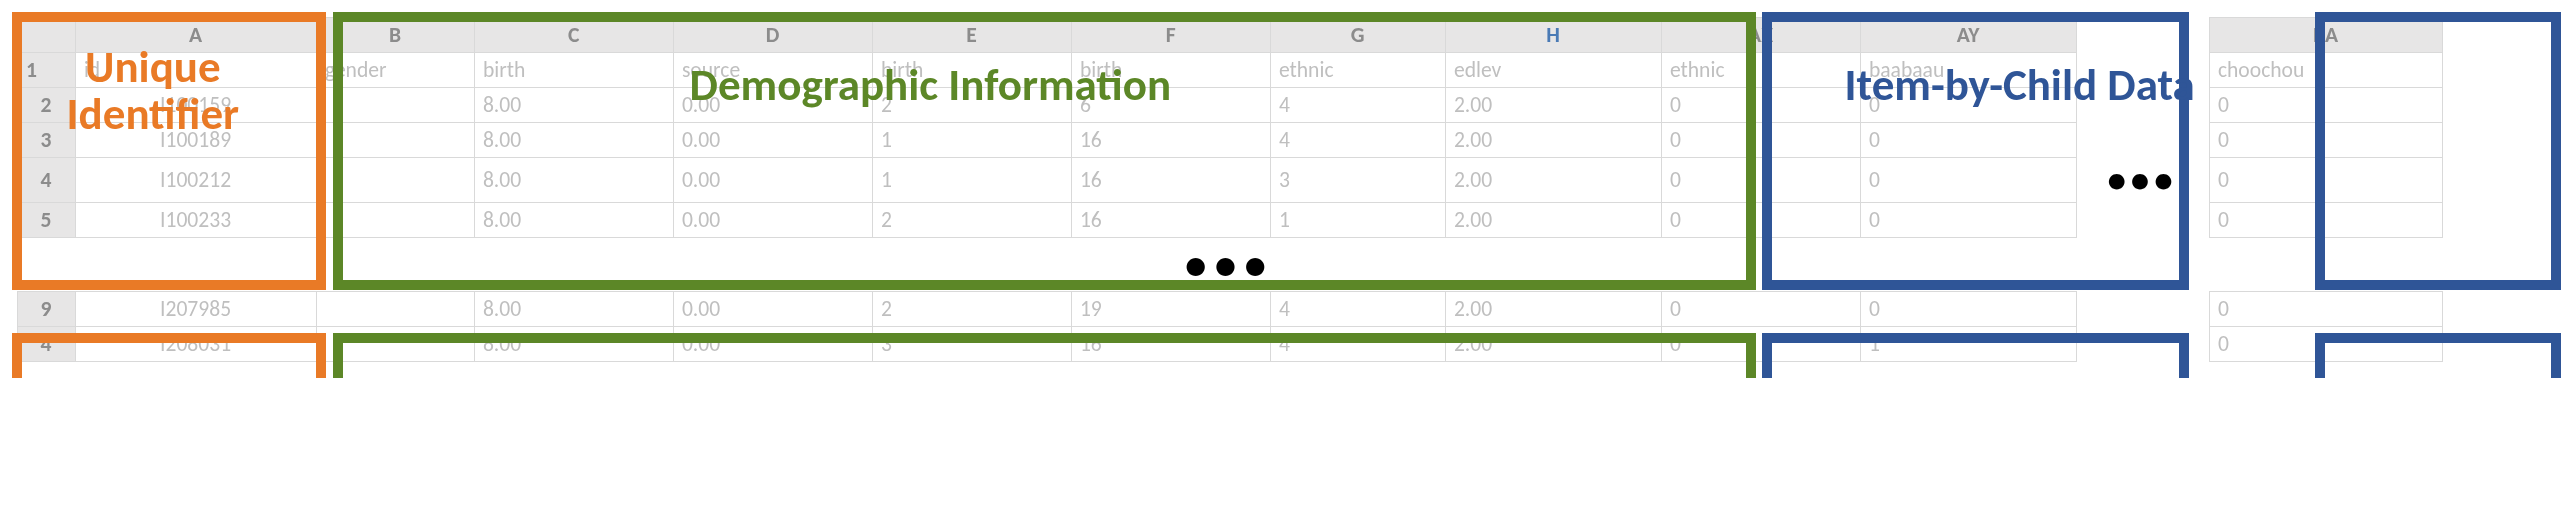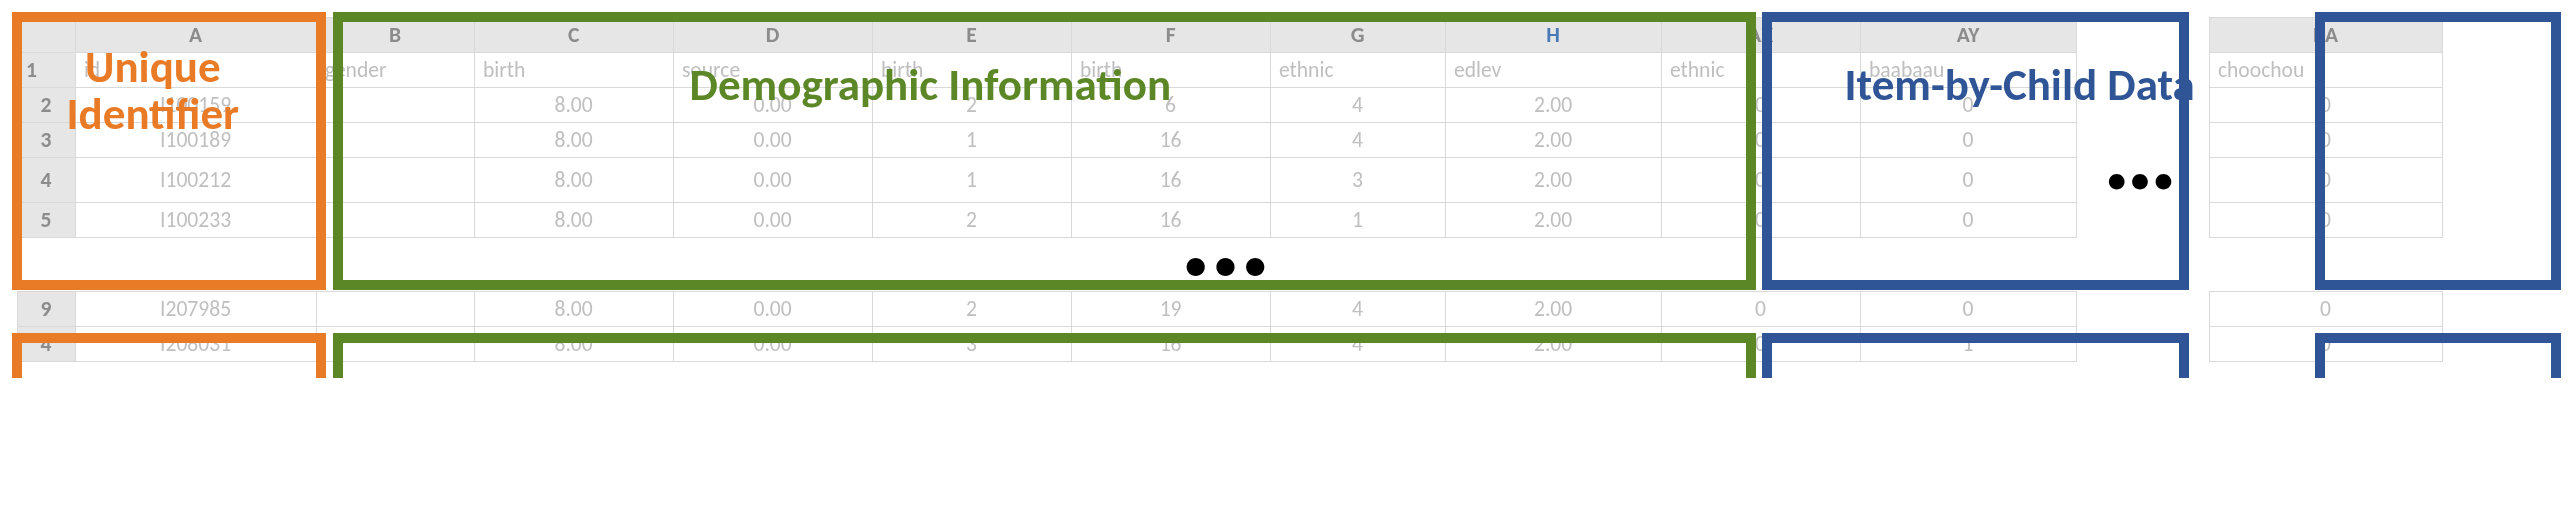--- a/index.html
+++ b/index.html
@@ -38,21 +38,21 @@
   .colhdr {
     background: #e7e6e6;
     text-align: center;
     color: #8c8c8c;
     font-weight: 700;
   }
   .colhdr.sel {
     color: #4a7ab5;
   }
   .hrow2 td { text-align: left; }
-  .num { text-align: center; }
+  .num { text-align: left; }
   .txt { text-align: center; }
   .corner { background: #e7e6e6; width:58px; }
   .gap {
     border: none;
     background: #fff;
     width: 100px;
     text-align:center;
     color:#000;
     font-weight:700;
     font-size:37px;

